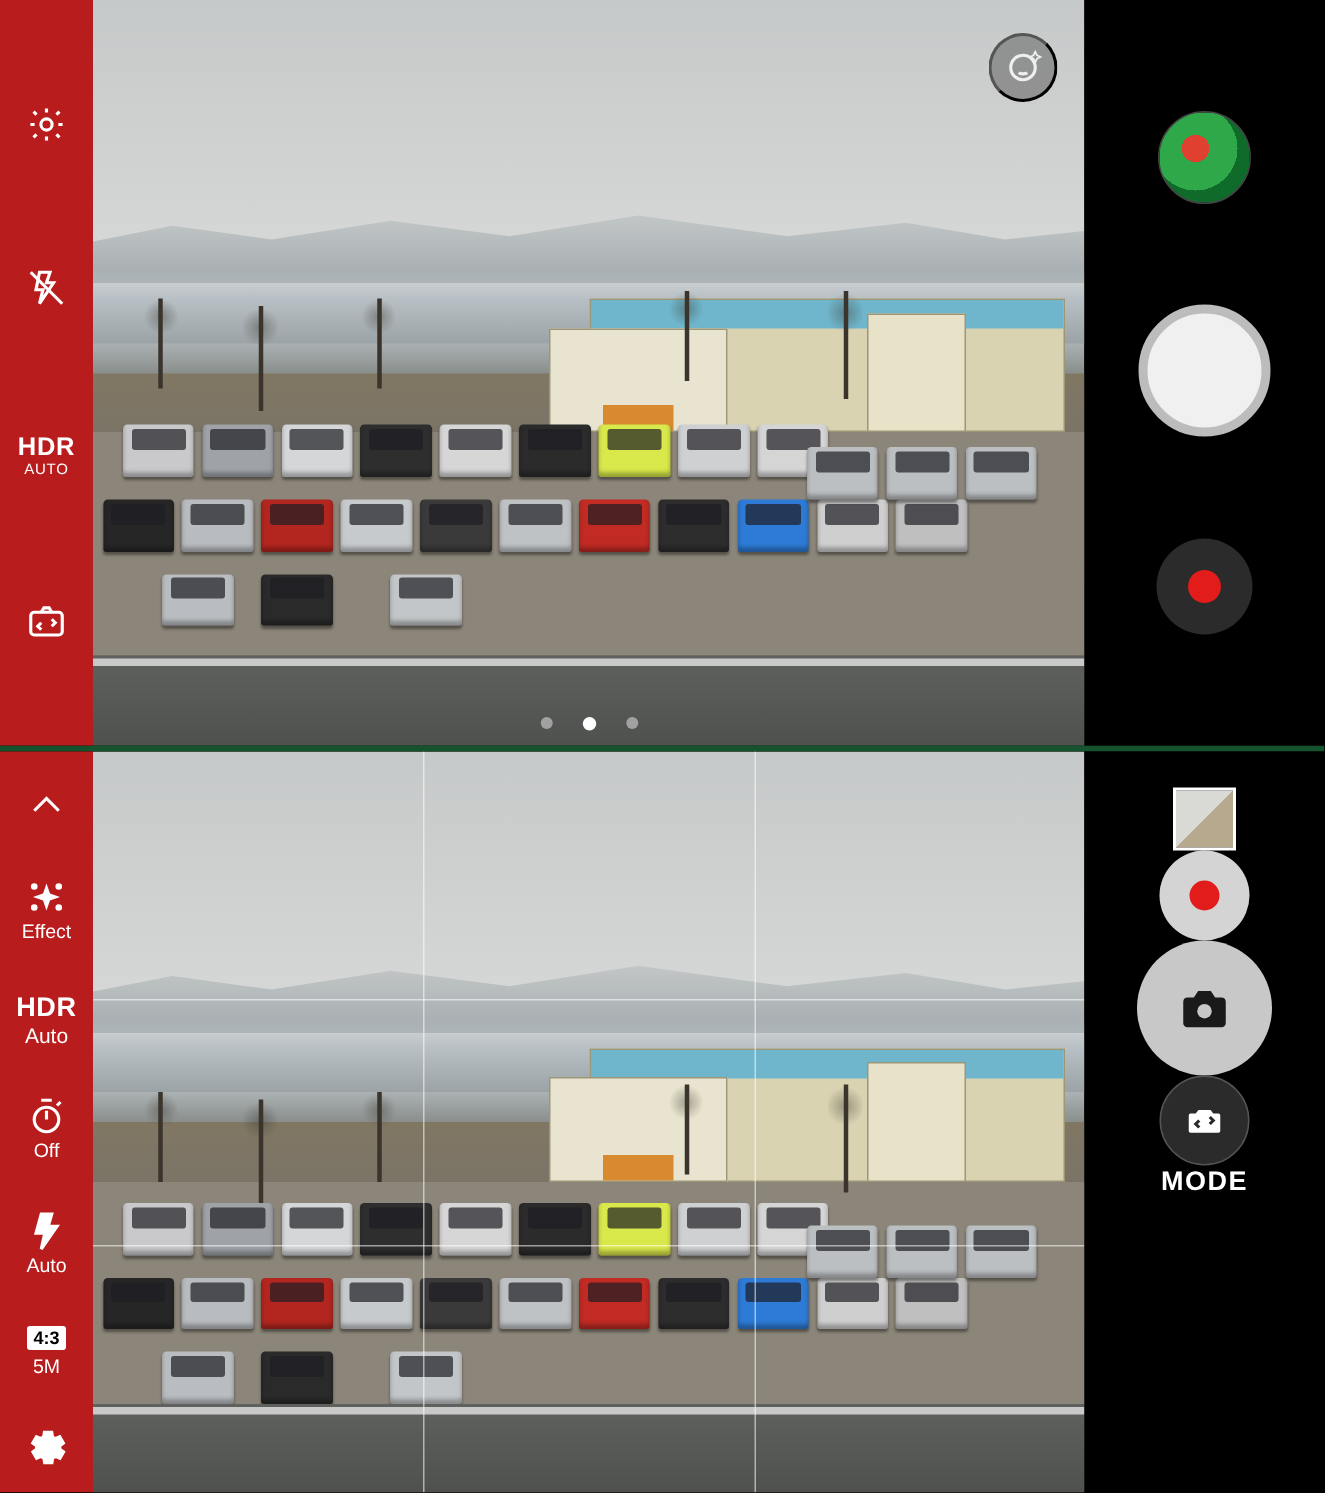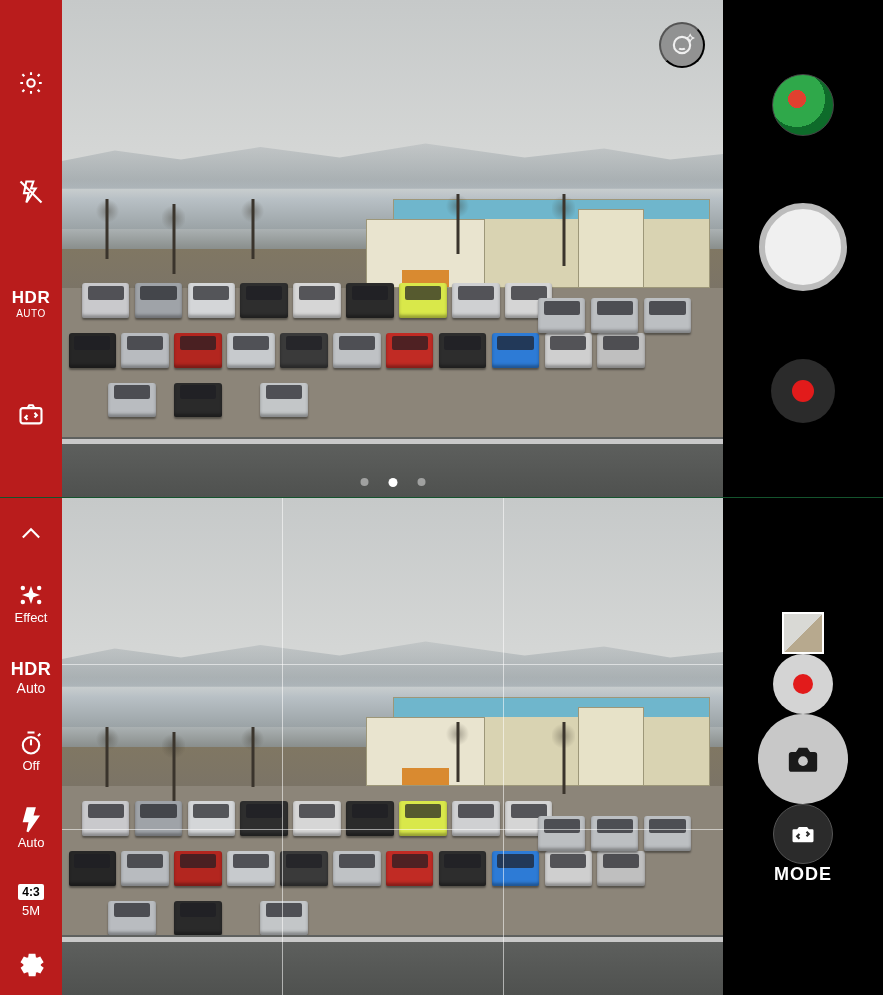--- a/index.html
+++ b/index.html
@@ -1,20 +1,20 @@
 <!DOCTYPE html>
 <html><head>
 <meta charset="utf-8">
 <style>
   * { box-sizing: border-box; margin: 0; padding: 0; }
   html, body { width: 883px; height: 995px; background: #000; font-family: -apple-system, Helvetica, Arial, sans-serif; overflow: hidden; }
   .container { width: 883px; height: 995px; display: flex; flex-direction: column; }
   .panel { position: relative; width: 883px; }
   .panel-top { height: 497px; }
-  .panel-bottom { height: 498px; border-top: 1px solid #14532d; }
+  .panel-bottom { height: 498px; border-top: 4px solid #14532d; }
   .left-col { position: absolute; left: 0; top: 0; width: 62px; height: 100%; background: #b91c1c; display: flex; flex-direction: column; align-items: center; z-index: 10; }
   .right-col { position: absolute; right: 0; top: 0; width: 160px; height: 100%; background: #000; display: flex; flex-direction: column; align-items: center; z-index: 10; }
   .preview { position: absolute; left: 62px; top: 0; right: 160px; bottom: 0; overflow: hidden; }
   .sky { position: absolute; inset: 0; background: linear-gradient(to bottom, #c6c9c9 0%, #d4d6d5 30%, #d9dbd8 40%, #bcc3c6 44%, #8a8f8d 50%, #7c7768 58%, #6e6a5e 100%); }
   
   .horizon { position:absolute; left:0; right:0; top:36%; height:10%; background: linear-gradient(to bottom, rgba(200,205,208,0) 0%, #b8c0c5 40%, #9ba3a6 100%); }
   .mountains { position:absolute; left:0; right:0; top:24%; height:14%; background: linear-gradient(to top, rgba(140,150,156,0.7), rgba(180,185,188,0)); clip-path: polygon(0 100%, 0 60%, 8% 45%, 18% 58%, 30% 40%, 42% 55%, 55% 35%, 70% 55%, 82% 42%, 92% 58%, 100% 50%, 100% 100%); }
   .ground { position:absolute; left:0; right:0; top:50%; bottom:0; background: linear-gradient(to bottom, #807763 0%, #7a7367 20%, #6e695f 100%); }
   .lot { position:absolute; left:0; right:0; top:58%; bottom:12%; background: #8c8579; }
   .road { position:absolute; left:0; right:0; bottom:0; height:12%; background: linear-gradient(to bottom, #5f615f 0%, #4f514f 100%); }
@@ -198,21 +198,21 @@
         <span class="lbl" style="margin-top:4px;">5M</span>
       </button>
       <button class="btn">
         <svg class="ic" viewBox="0 0 24 24" style="stroke-width:2; fill:#fff;">
             <path d="M12 8.5a3.5 3.5 0 100 7 3.5 3.5 0 000-7z" fill="#000"></path>
             <path d="M19.4 13c.04-.33.06-.66.06-1s-.02-.67-.06-1l2.1-1.6-2-3.4-2.5 1a7.6 7.6 0 00-1.7-1l-.4-2.6h-4l-.4 2.6c-.6.25-1.17.59-1.7 1l-2.5-1-2 3.4L6.5 11c-.04.33-.06.66-.06 1s.02.67.06 1l-2.1 1.6 2 3.4 2.5-1c.53.41 1.1.75 1.7 1l.4 2.6h4l.4-2.6c.6-.25 1.17-.59 1.7-1l2.5 1 2-3.4z"></path>
           </svg>
       </button>
     </div>
 
-    <div class="right-col" style="justify-content:center; padding:24px 0 20px;">
+    <div class="right-col" style="justify-content:flex-start; padding:24px 0 20px;">
       <button class="btn thumb-sq" style="background:linear-gradient(135deg,#d9d9d5 0 50%,#b7a98e 50% 100%);">
         <span style="position:absolute;inset:0;"></span>
       </button>
       <button class="btn round" style="width:60px;height:60px;background:#d4d4d4;">
         <span style="width:20px;height:20px;border-radius:50%;background:#e21b1b;"></span>
       </button>
       <button class="btn round" style="width:90px;height:90px;background:#c8c8c8;">
         <svg viewBox="0 0 24 24" style="width:34px;height:34px;fill:#1a1a1a;">
             <path d="M4 7h3l2-3h6l2 3h3a2 2 0 012 2v10a2 2 0 01-2 2H4a2 2 0 01-2-2V9a2 2 0 012-2z"></path>
             <circle cx="12" cy="13.5" r="3.4" fill="#c8c8c8"></circle>

